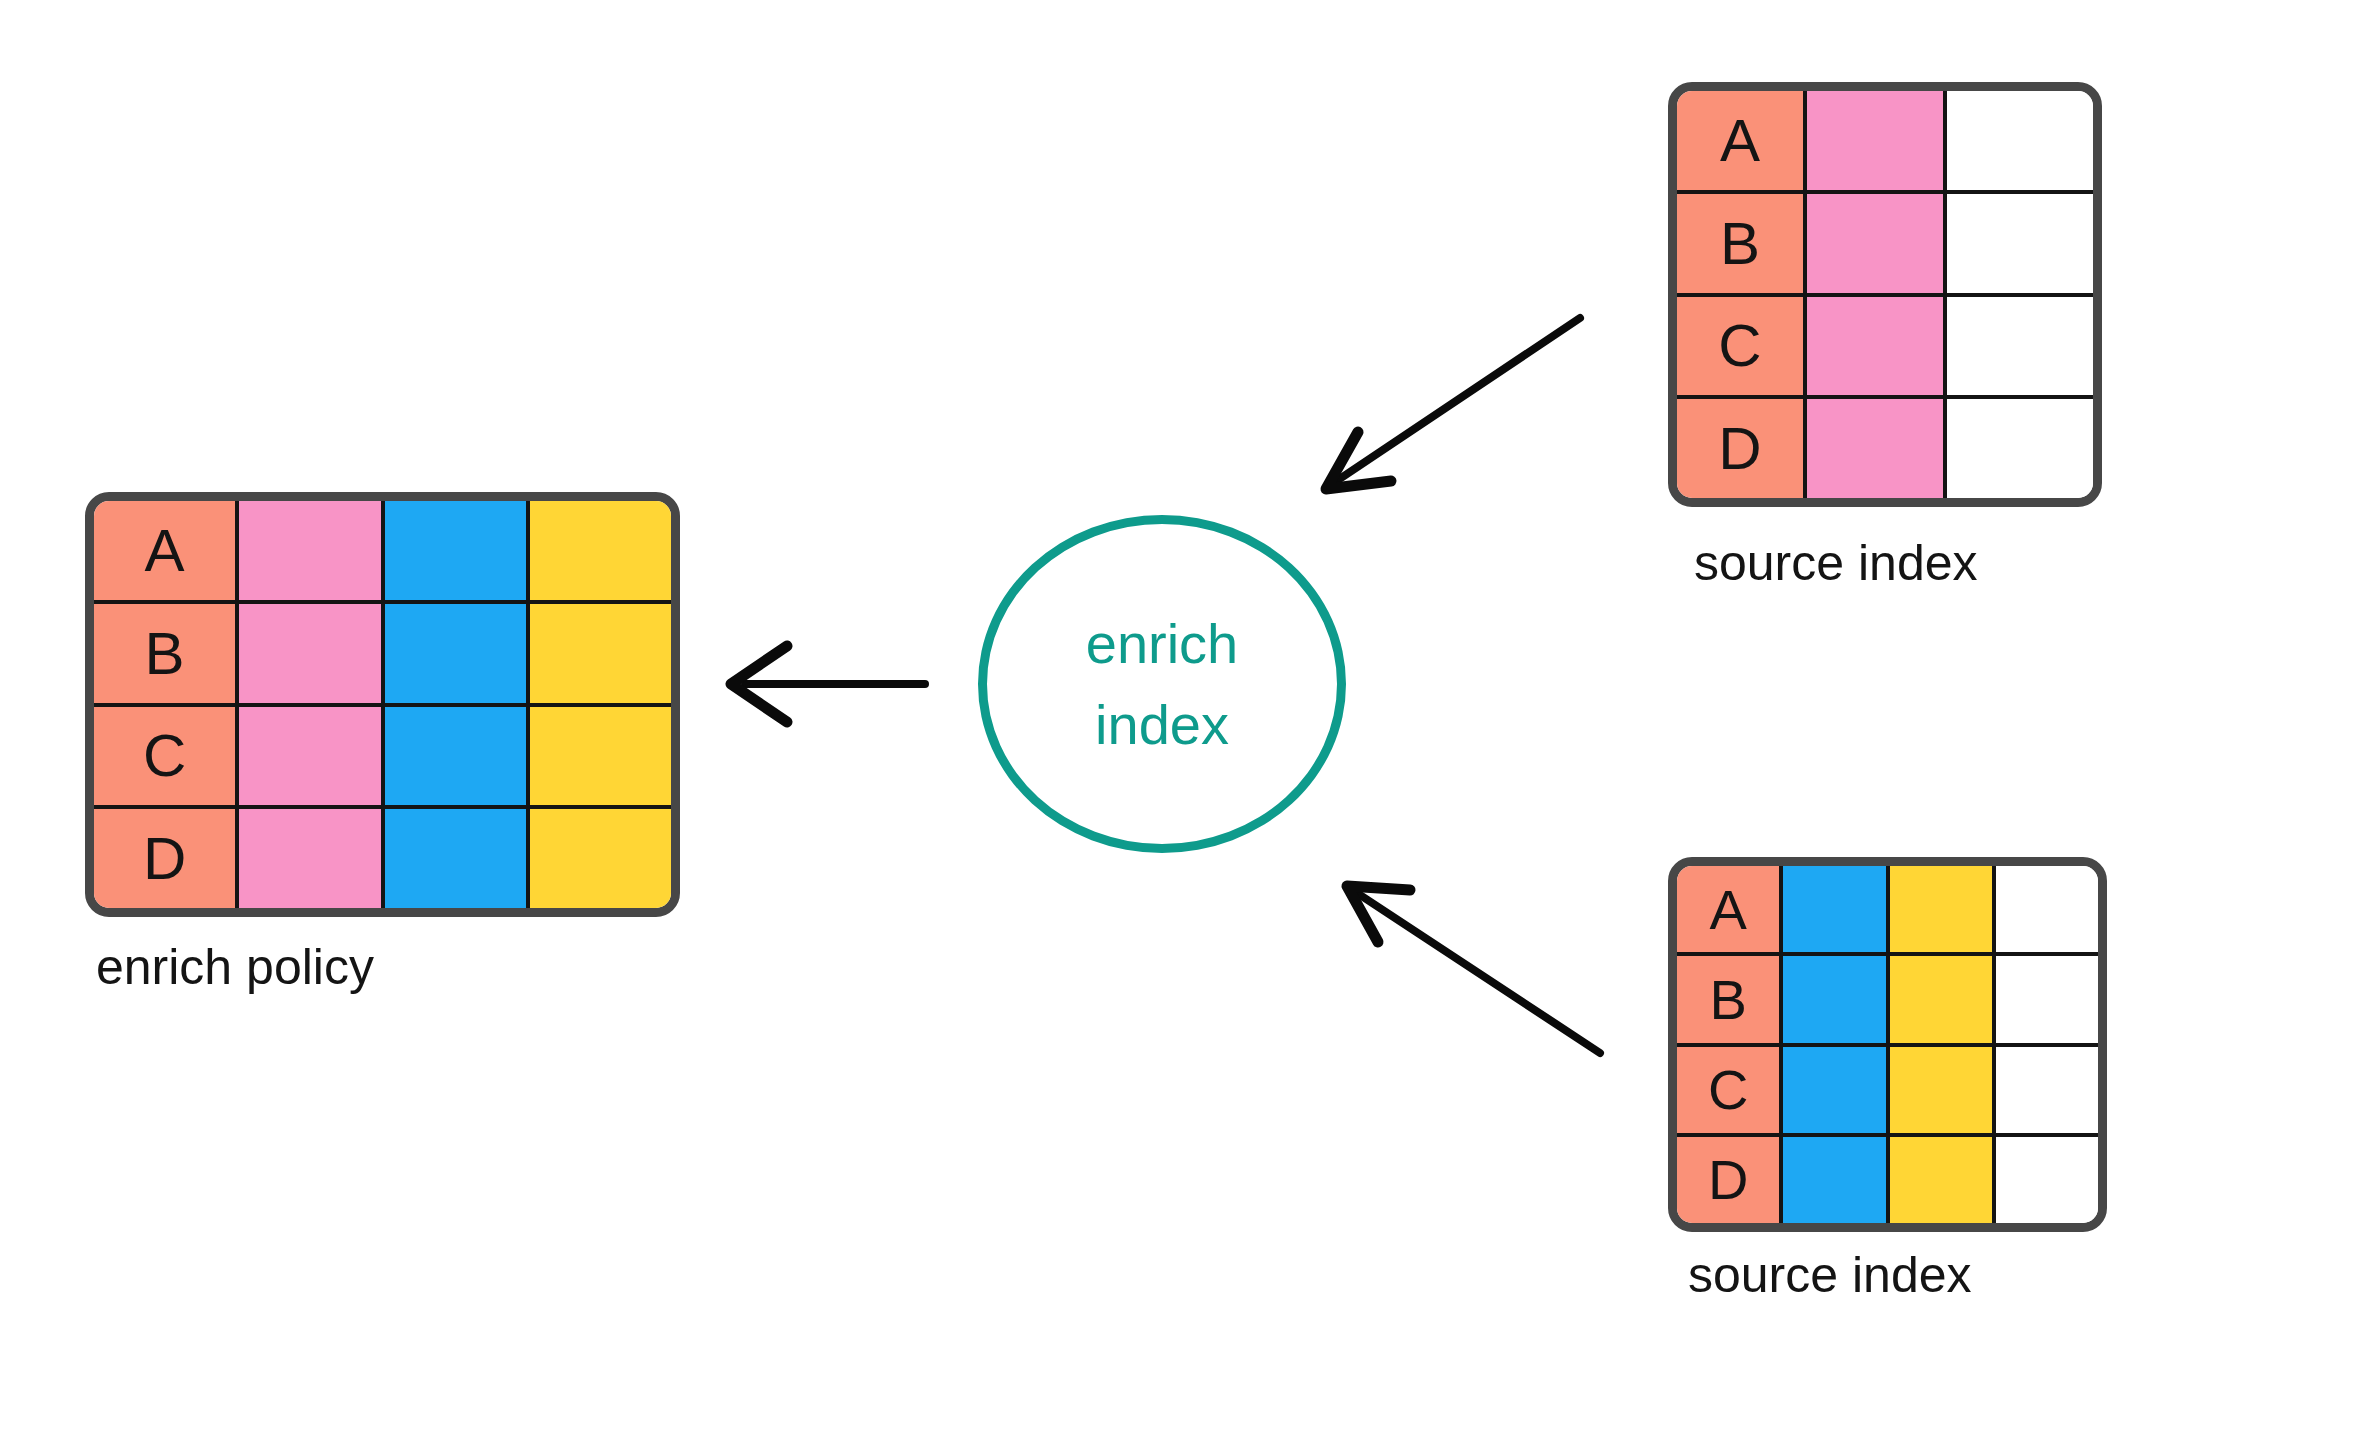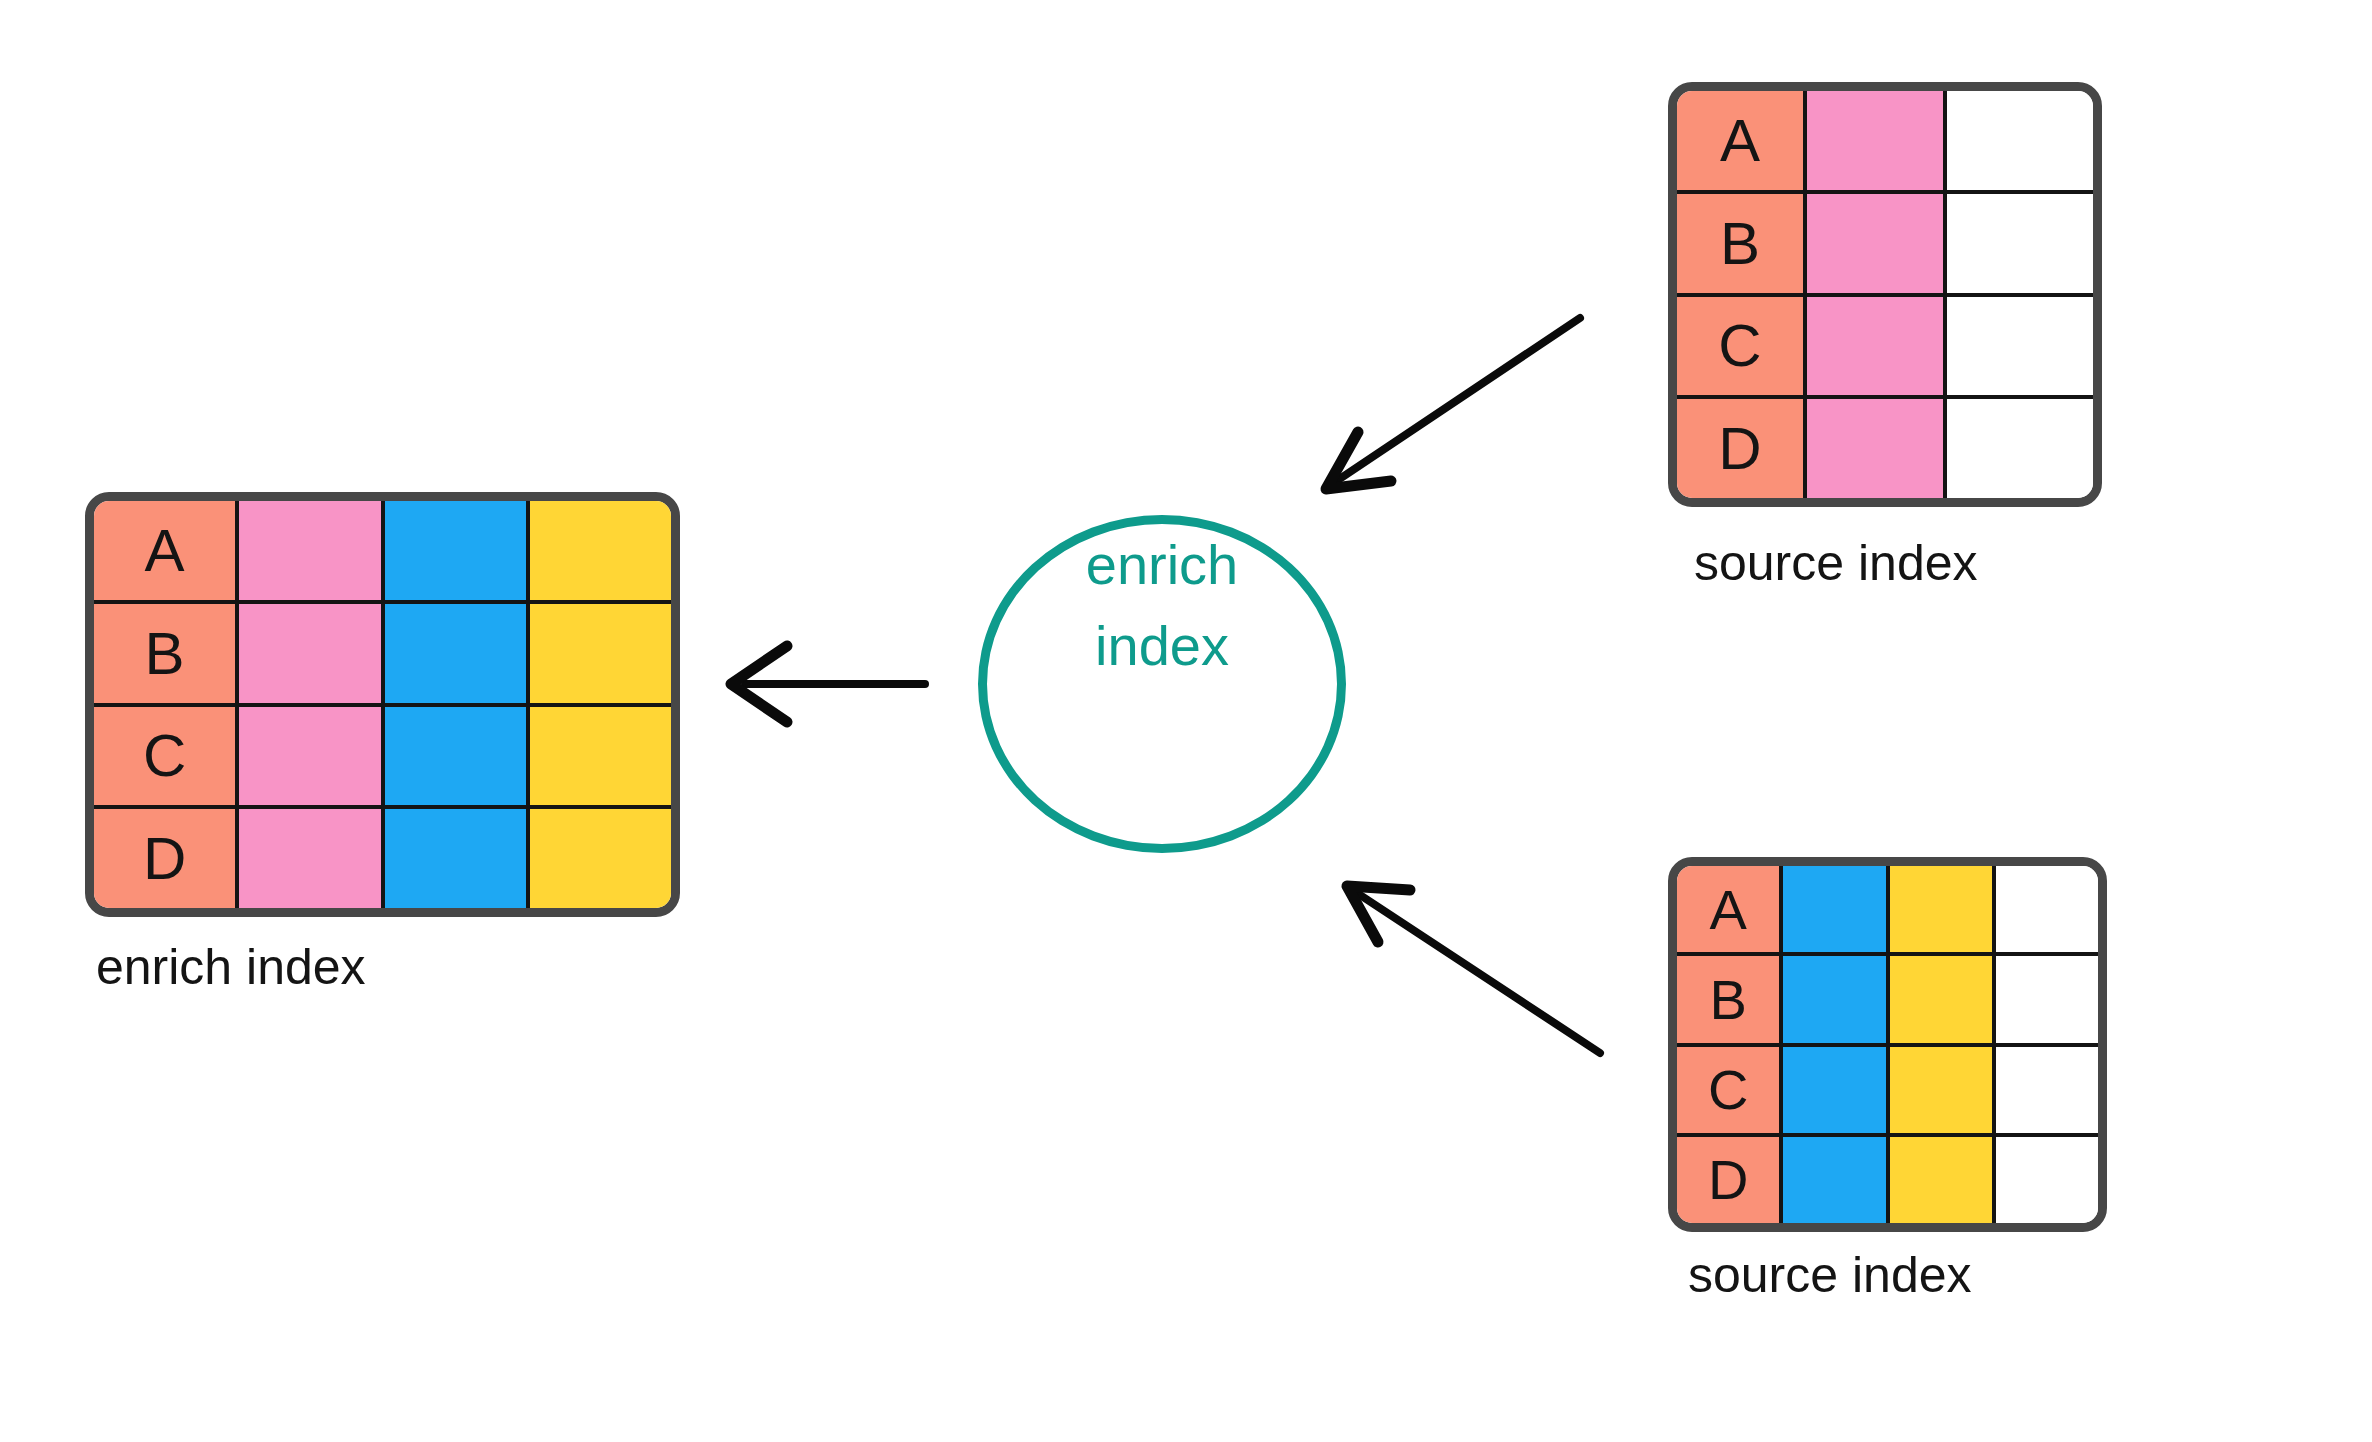--- a/index.html
+++ b/index.html
@@ -79,20 +79,21 @@
   .policy-circle {
     position: absolute;
     left: 978px; top: 515px;
     width: 368px; height: 338px;
     border: 9px solid #0E9B8C;
     border-radius: 50%;
     box-sizing: border-box;
     display: flex;
     flex-direction: column;
     align-items: center;
+    justify-content: center;
     color: #0E9B8C;
     font-size: 56px;
     line-height: 1.45;
     text-align: center;
     background: #ffffff;
   }
 
   
   .arrows {
     position: absolute;
@@ -133,21 +134,21 @@
       <div class="cell blue"></div>
       <div class="cell yellow"></div>
     </div>
     <div class="row">
       <div class="cell salmon">D</div>
       <div class="cell pink"></div>
       <div class="cell blue"></div>
       <div class="cell yellow"></div>
     </div>
   </div>
-  <div class="tbl-label l-enrich">enrich index</div>
+  <div class="tbl-label l-enrich">enrich policy</div>
 
   <div class="dtable t-src-top">
     <div class="row">
       <div class="cell c1 salmon">A</div>
       <div class="cell c2 pink"></div>
       <div class="cell c3 white"></div>
     </div>
     <div class="row">
       <div class="cell c1 salmon">B</div>
       <div class="cell c2 pink"></div>

